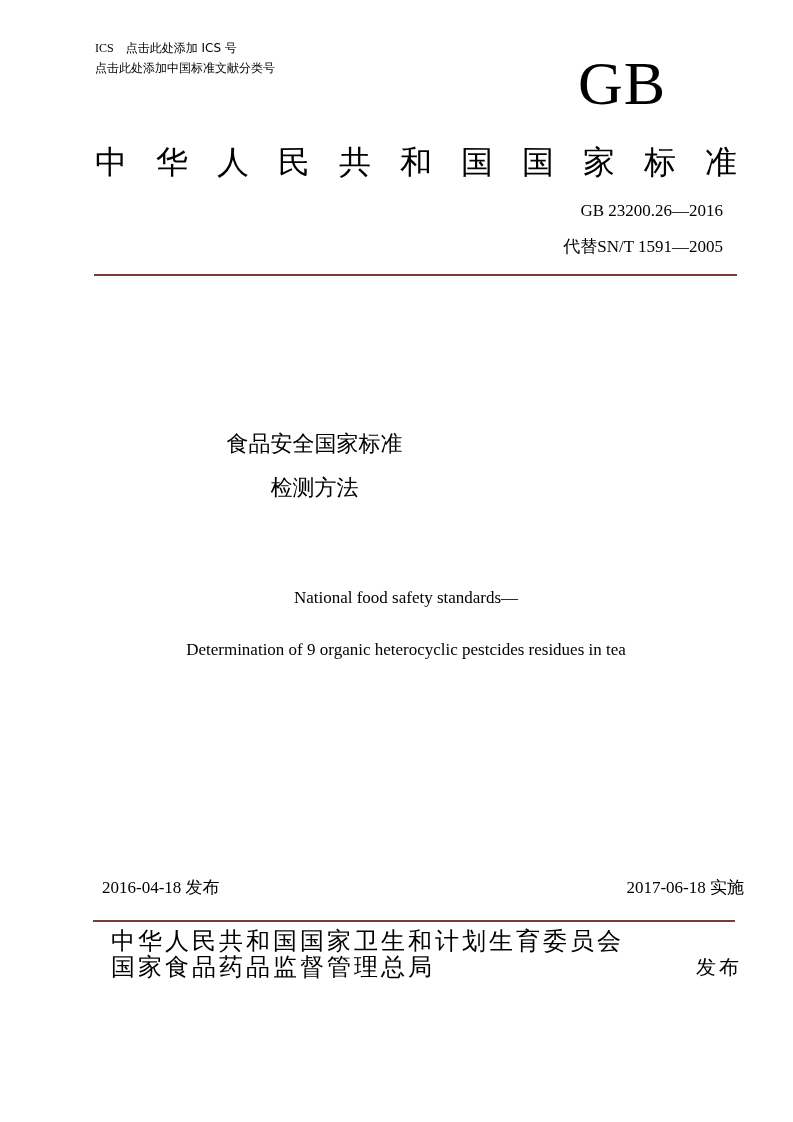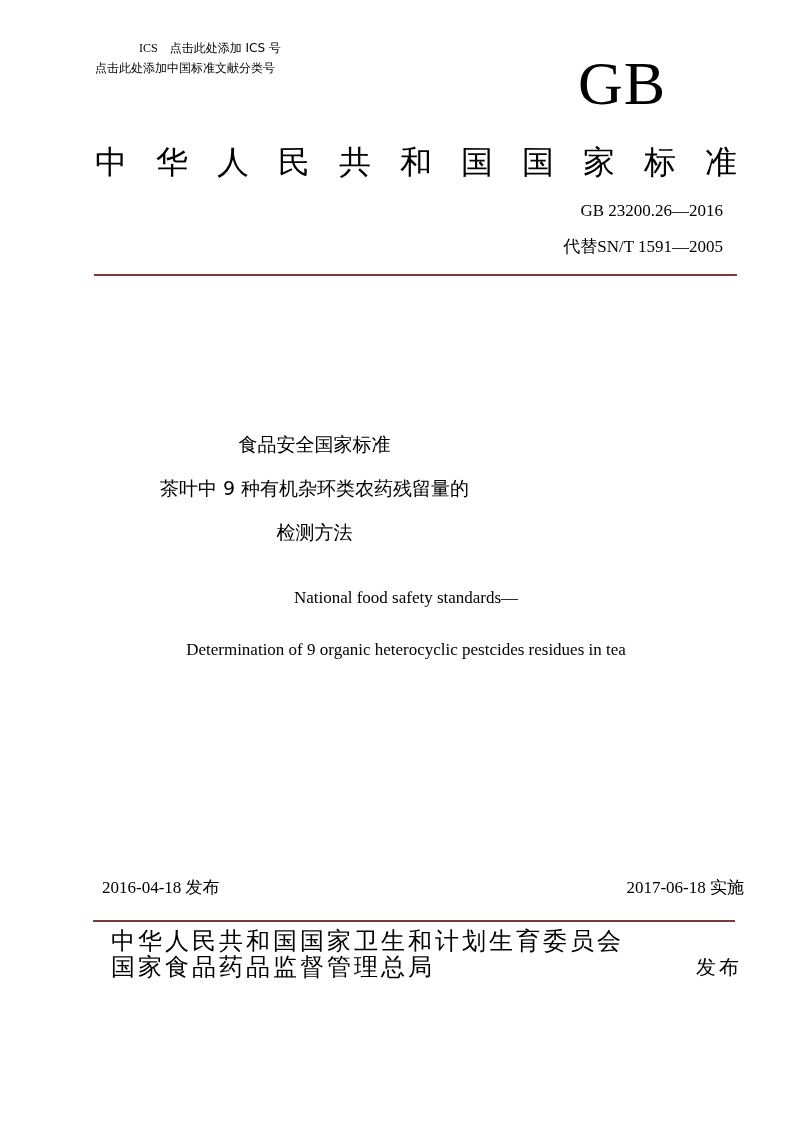--- a/index.html
+++ b/index.html
@@ -15,21 +15,20 @@
       color: #000000;
     }
     .abs { position: absolute; }
     .serif { font-family: "Liberation Serif", "DejaVu Serif", serif; }
     .sans { font-family: "DejaVu Sans", "Liberation Sans", sans-serif; }
 
     .ics-line1 {
       left: 95px; top: 40px;
       font-size: 12px;
       white-space: pre;
-      margin-left: 44px;
     }
     .ics-line2 {
       left: 95px; top: 60px;
       font-size: 12px;
     }
     .gb-logo {
       left: 578px; top: 52px;
       font-size: 62px;
       font-weight: normal;
       letter-spacing: 1px;
@@ -57,21 +56,21 @@
       height: 2px;
       background: #7a3b3b;
     }
     .rule-top { left: 94px; top: 274px; width: 643px; }
     .rule-bottom { left: 93px; top: 920px; width: 642px; }
 
     .title-block {
       left: 0; top: 422px;
       width: 629px;
       text-align: center;
-      font-size: 19px;
+      font-size: 22px;
       line-height: 44px;
     }
     .title-block div { white-space: nowrap; }
 
     .en-title-1 {
       left: 0; top: 588px;
       width: 812px;
       text-align: center;
       font-size: 17px;
     }
@@ -126,21 +125,20 @@
   <span>准</span>
 </div>
 
 <div class="abs serif std-number">GB 23200.26—2016</div>
 <div class="abs serif replaces">代替SN/T 1591—2005</div>
 
 <div class="abs rule rule-top"></div>
 
 <div class="abs sans title-block">
   <div>食品安全国家标准</div>
-  <div>茶叶中 9 种有机杂环类农药残留量的</div>
   <div>检测方法</div>
 </div>
 
 <div class="abs serif en-title-1">National food safety standards—</div>
 <div class="abs serif en-title-2">Determination of 9 organic heterocyclic pestcides residues in tea</div>
 
 <div class="abs serif issue-date">2016-04-18 发布</div>
 <div class="abs serif impl-date">2017-06-18 实施</div>
 
 <div class="abs rule rule-bottom"></div>

